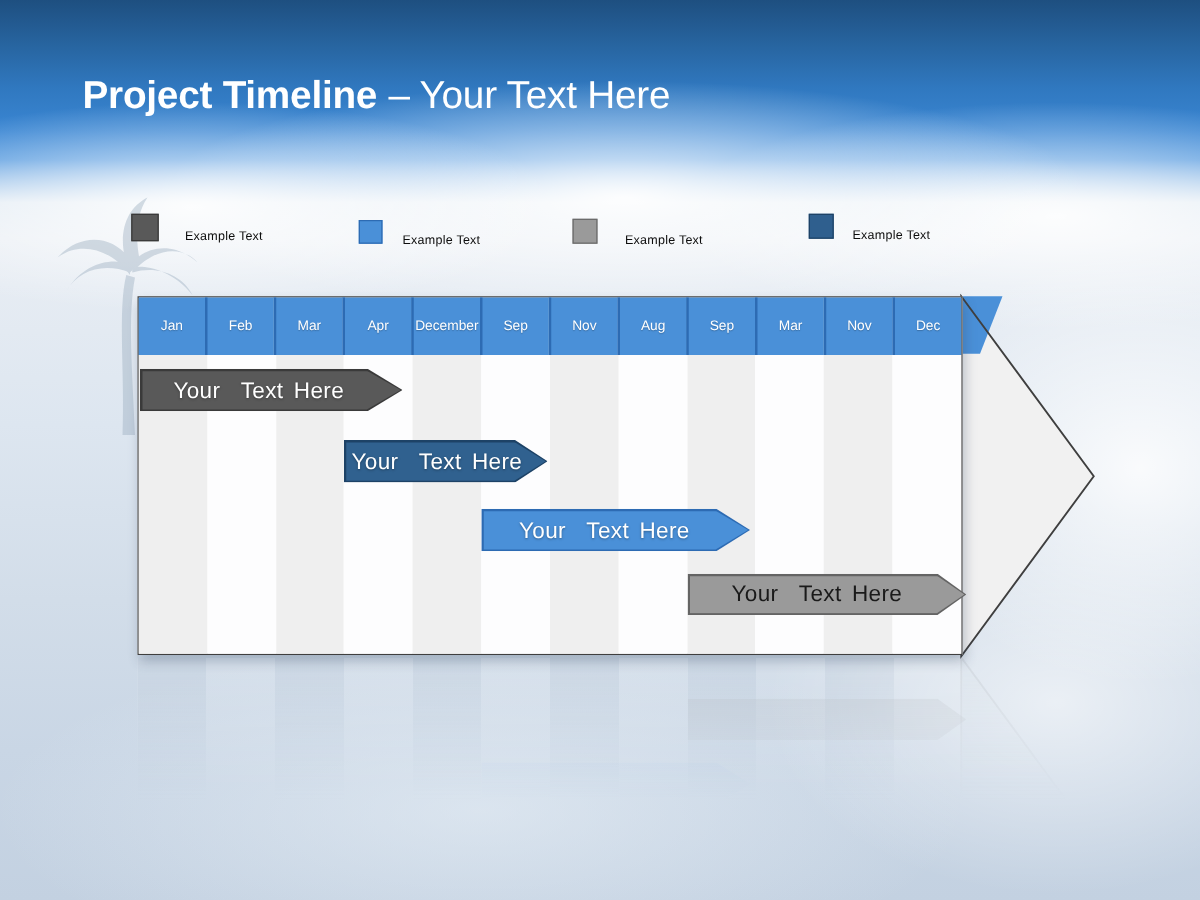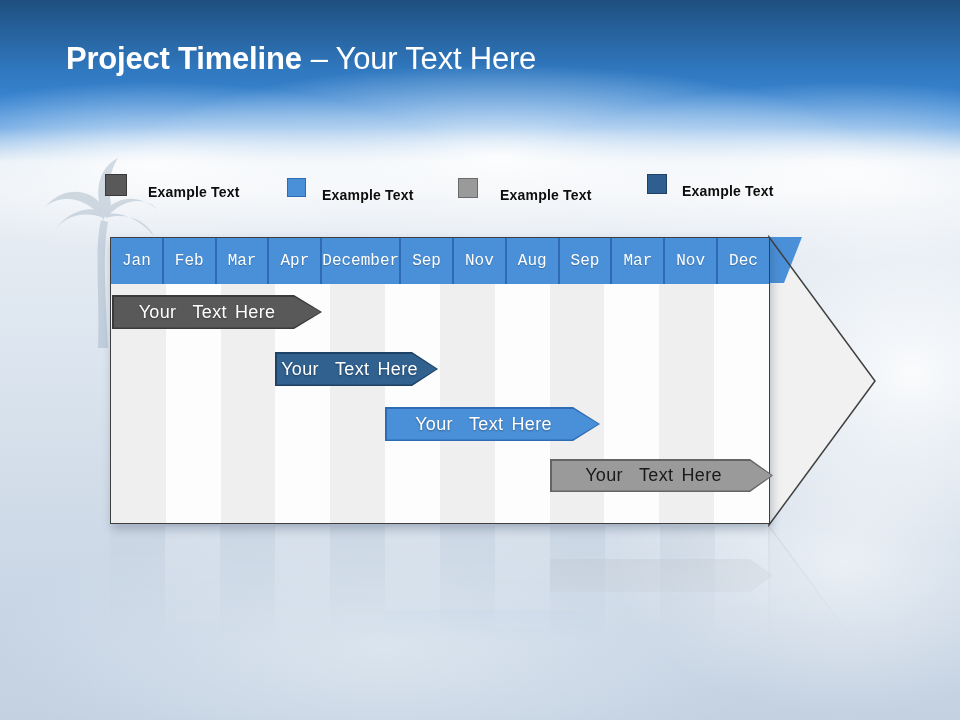--- a/index.html
+++ b/index.html
@@ -16,44 +16,43 @@
       radial-gradient(ellipse 420px 120px at 16% 23%, rgba(255,255,255,.9), rgba(255,255,255,0) 70%),
       radial-gradient(ellipse 520px 130px at 52% 22%, rgba(255,255,255,.95), rgba(255,255,255,0) 72%),
       radial-gradient(ellipse 430px 130px at 88% 24%, rgba(255,255,255,.9), rgba(255,255,255,0) 70%),
       radial-gradient(ellipse 280px 240px at 95% 52%, rgba(255,255,255,.85), rgba(255,255,255,0) 72%),
       radial-gradient(ellipse 330px 220px at 88% 78%, rgba(255,255,255,.6), rgba(255,255,255,0) 70%),
       radial-gradient(ellipse 520px 180px at 40% 90%, rgba(235,242,248,.55), rgba(255,255,255,0) 75%);
   }
   .palm{position:absolute;left:38px;top:148px;width:120px;height:200px;opacity:.38;}
   .palm path{fill:#93a7ba;}
 
-  .title{position:absolute;left:66px;top:41px;margin:0;color:#fff;font-size:31px;font-weight:400;letter-spacing:-.2px;white-space:nowrap;}
+  .title{position:absolute;left:66px;top:58px;margin:0;color:#fff;font-size:31px;font-weight:400;letter-spacing:-.2px;white-space:nowrap;}
   .t-bold{font-weight:700;}
   .t-light{margin-left:9px;font-weight:400;}
 
   .legend-item{position:absolute;display:flex;align-items:center;}
   .swatch{display:inline-block;border:1.5px solid #333;box-sizing:border-box;}
-  .legend-label{font-weight:700;font-size:14px;color:#0d0d0d;letter-spacing:.2px;margin-top:15px;}
+  .legend-label{font-weight:400;font-size:10px;color:#0d0d0d;letter-spacing:.2px;margin-top:15px;}
 
   .arrow-head{position:absolute;left:768px;top:235px;width:112px;height:292px;z-index:1;}
 
   .timeline-table{
     position:absolute;left:110px;top:237px;width:660px;height:287px;
     box-sizing:border-box;border:1.5px solid var(--arrow-outline,#3f3f3f);
     display:flex;flex-direction:column;z-index:2;
     box-shadow:2px 5px 9px rgba(50,70,95,.30);
     background:#fff;
   }
   .month-row{display:flex;height:46px;flex:none;}
   .month-cell{
     flex:1;display:flex;align-items:center;justify-content:center;
-    background:var(--header-blue,#4a90d8);color:#fff;font-size:16px;
+    background:var(--header-blue,#4a90d8);color:#fff;font-size:11px;
     border-left:2px solid var(--divider,#2d6bb3);box-sizing:border-box;
     text-shadow:0 1px 1px rgba(0,0,0,.25);
-    font-family:Liberation Mono, monospace;
   }
   .month-cell:first-child{border-left:none;}
   .grid-body{display:flex;flex:1;}
   .grid-col{flex:1;background:#fdfdfe;}
   .grid-col:nth-child(odd){background:var(--stripe,#efefef);}
 
   .bar{position:absolute;z-index:3;display:flex;align-items:center;justify-content:center;}
   .bar .fill{position:absolute;inset:1.5px;}
   .bar .lbl{
     position:relative;z-index:1;font-size:18px;letter-spacing:.3px;word-spacing:3px;

